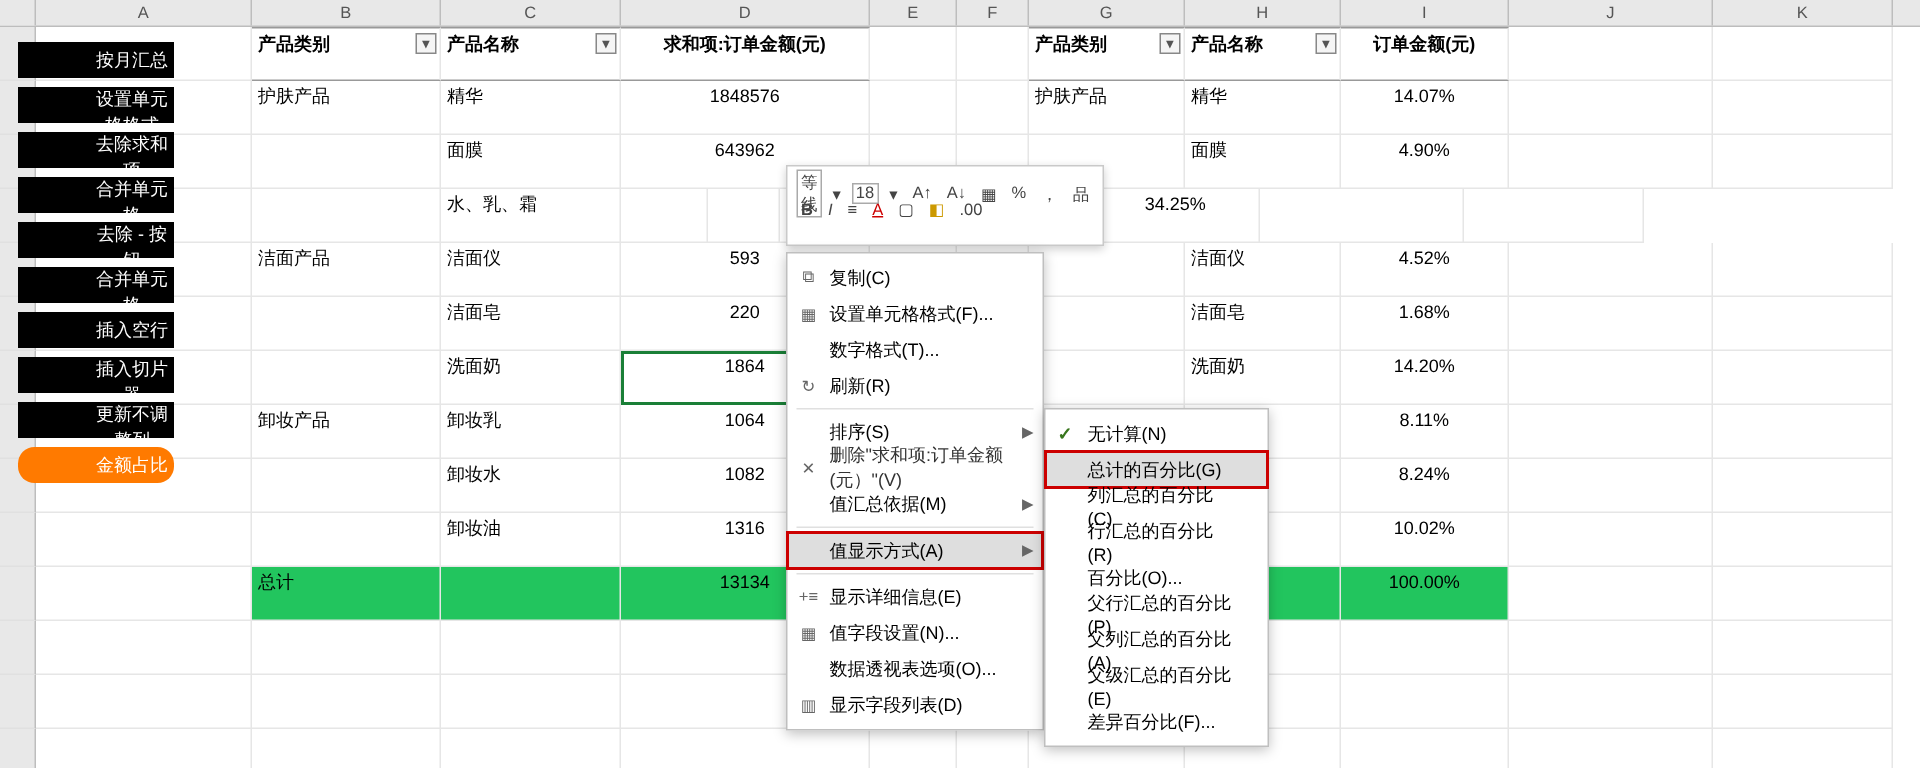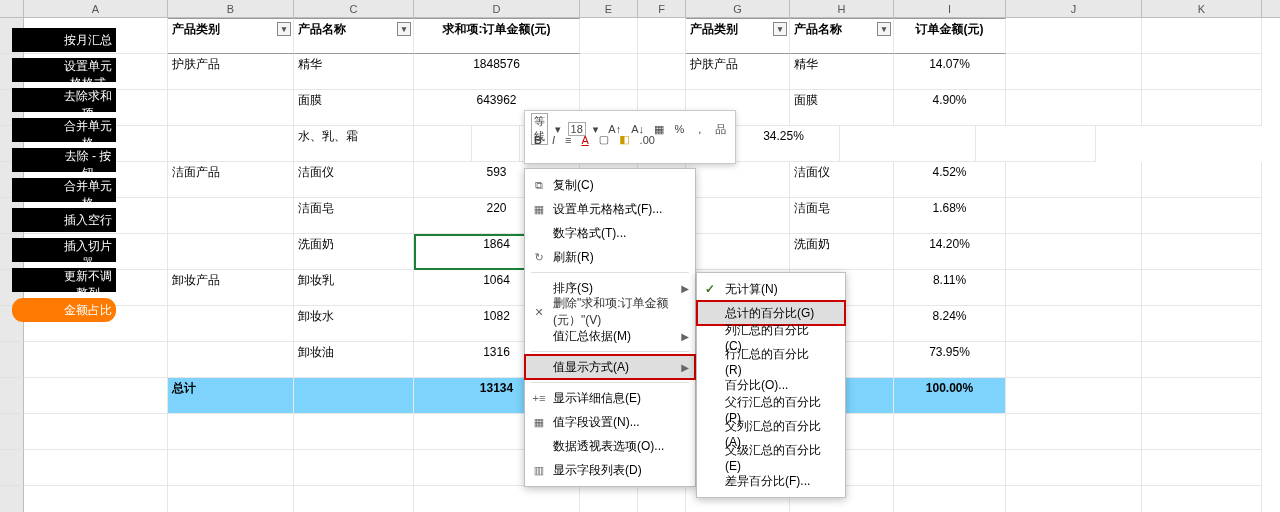--- a/index.html
+++ b/index.html
@@ -48,21 +48,21 @@
     line-height: 20px;
     overflow: hidden;
     white-space: nowrap;
   }
   .cell.header {
     font-weight: bold;
     border-top: 1px solid #999;
     border-bottom: 1px solid #999;
     position: relative;
   }
-  .cell.total { background: #7dd3fc; font-weight: bold;}
+  .cell.total { background: #22c55e; font-weight: normal;}
   .cell.num { text-align: center; }
   .dropdown-arrow {
     position: absolute; right:2px; top:3px;
     width: 14px; height:14px;
     border:1px solid #888; background:#f5f5f5;
     font-size:9px; line-height:12px; text-align:center; color:#555;
   }
   .selected-cell { outline: 2px solid #1a7f37; outline-offset:-2px; }
   
   .cA{width:144px;} .cB{width:126px;} .cC{width:120px;} .cD{width:166px;}
@@ -249,21 +249,21 @@
     <div class="row">
       <div class="rownum"></div>
       <div class="cell cA"></div>
       <div class="cell cB"></div>
       <div class="cell cC">卸妆油</div>
       <div class="cell cD num">1316</div>
       <div class="cell cE"></div>
       <div class="cell cF"></div>
       <div class="cell cG"></div>
       <div class="cell cH">卸妆油</div>
-      <div class="cell cI num">73.95%</div>
+      <div class="cell cI num">10.02%</div>
       <div class="cell cJ"></div>
       <div class="cell cK"></div>
     </div>
     <div class="row">
       <div class="rownum"></div>
       <div class="cell cA"></div>
       <div class="cell cB total">总计</div>
       <div class="cell cC total"></div>
       <div class="cell cD total num">13134</div>
       <div class="cell cE"></div>

